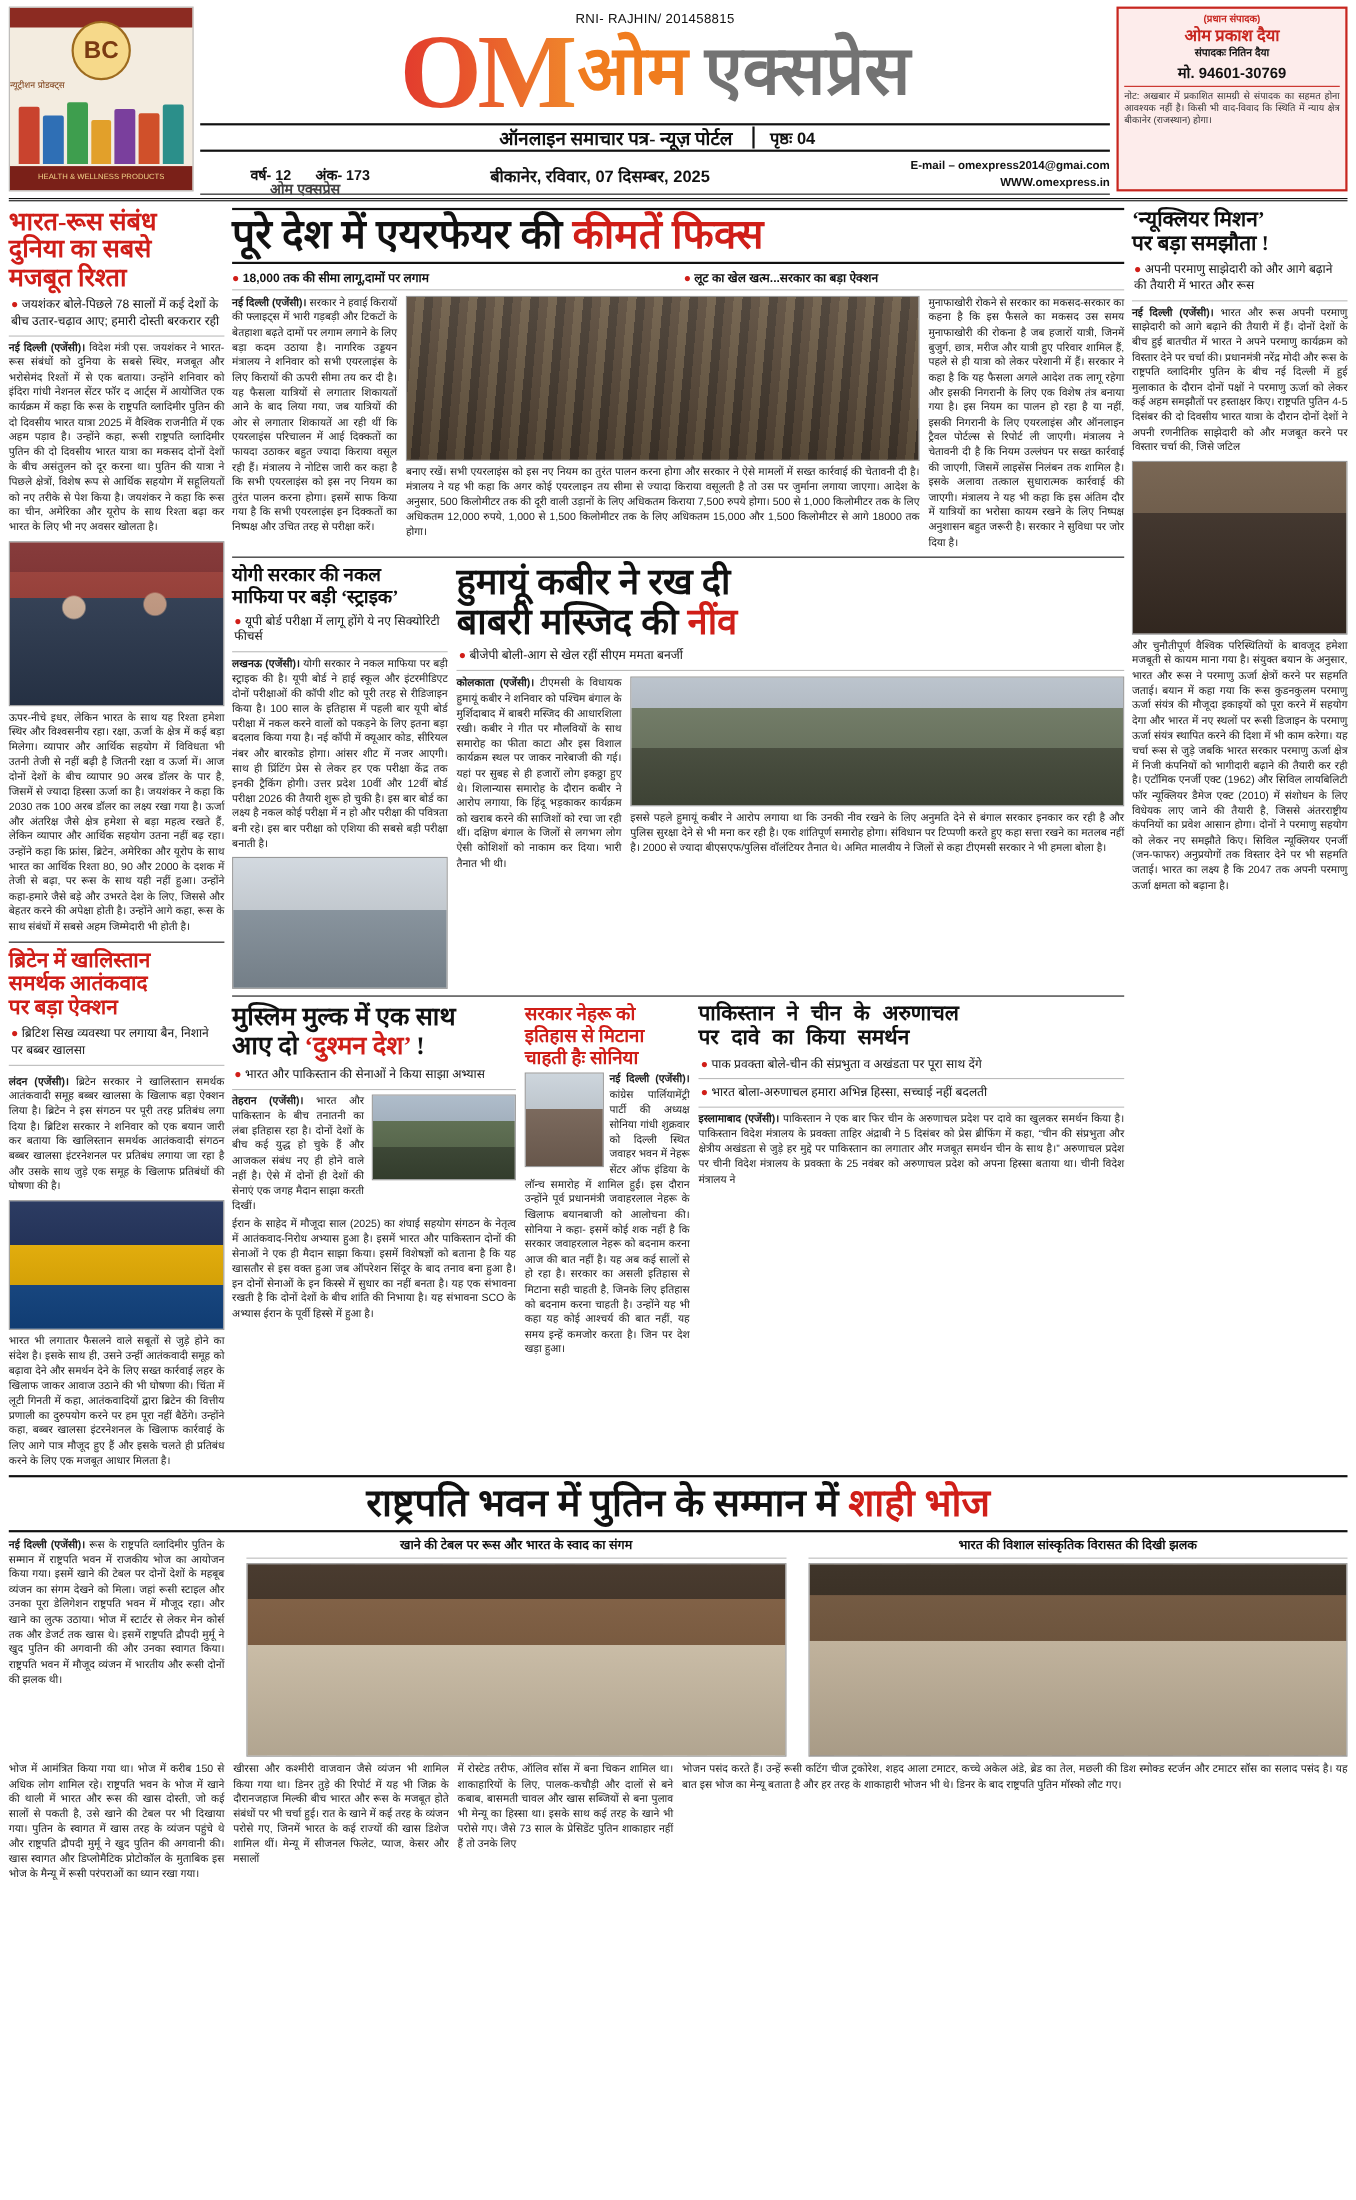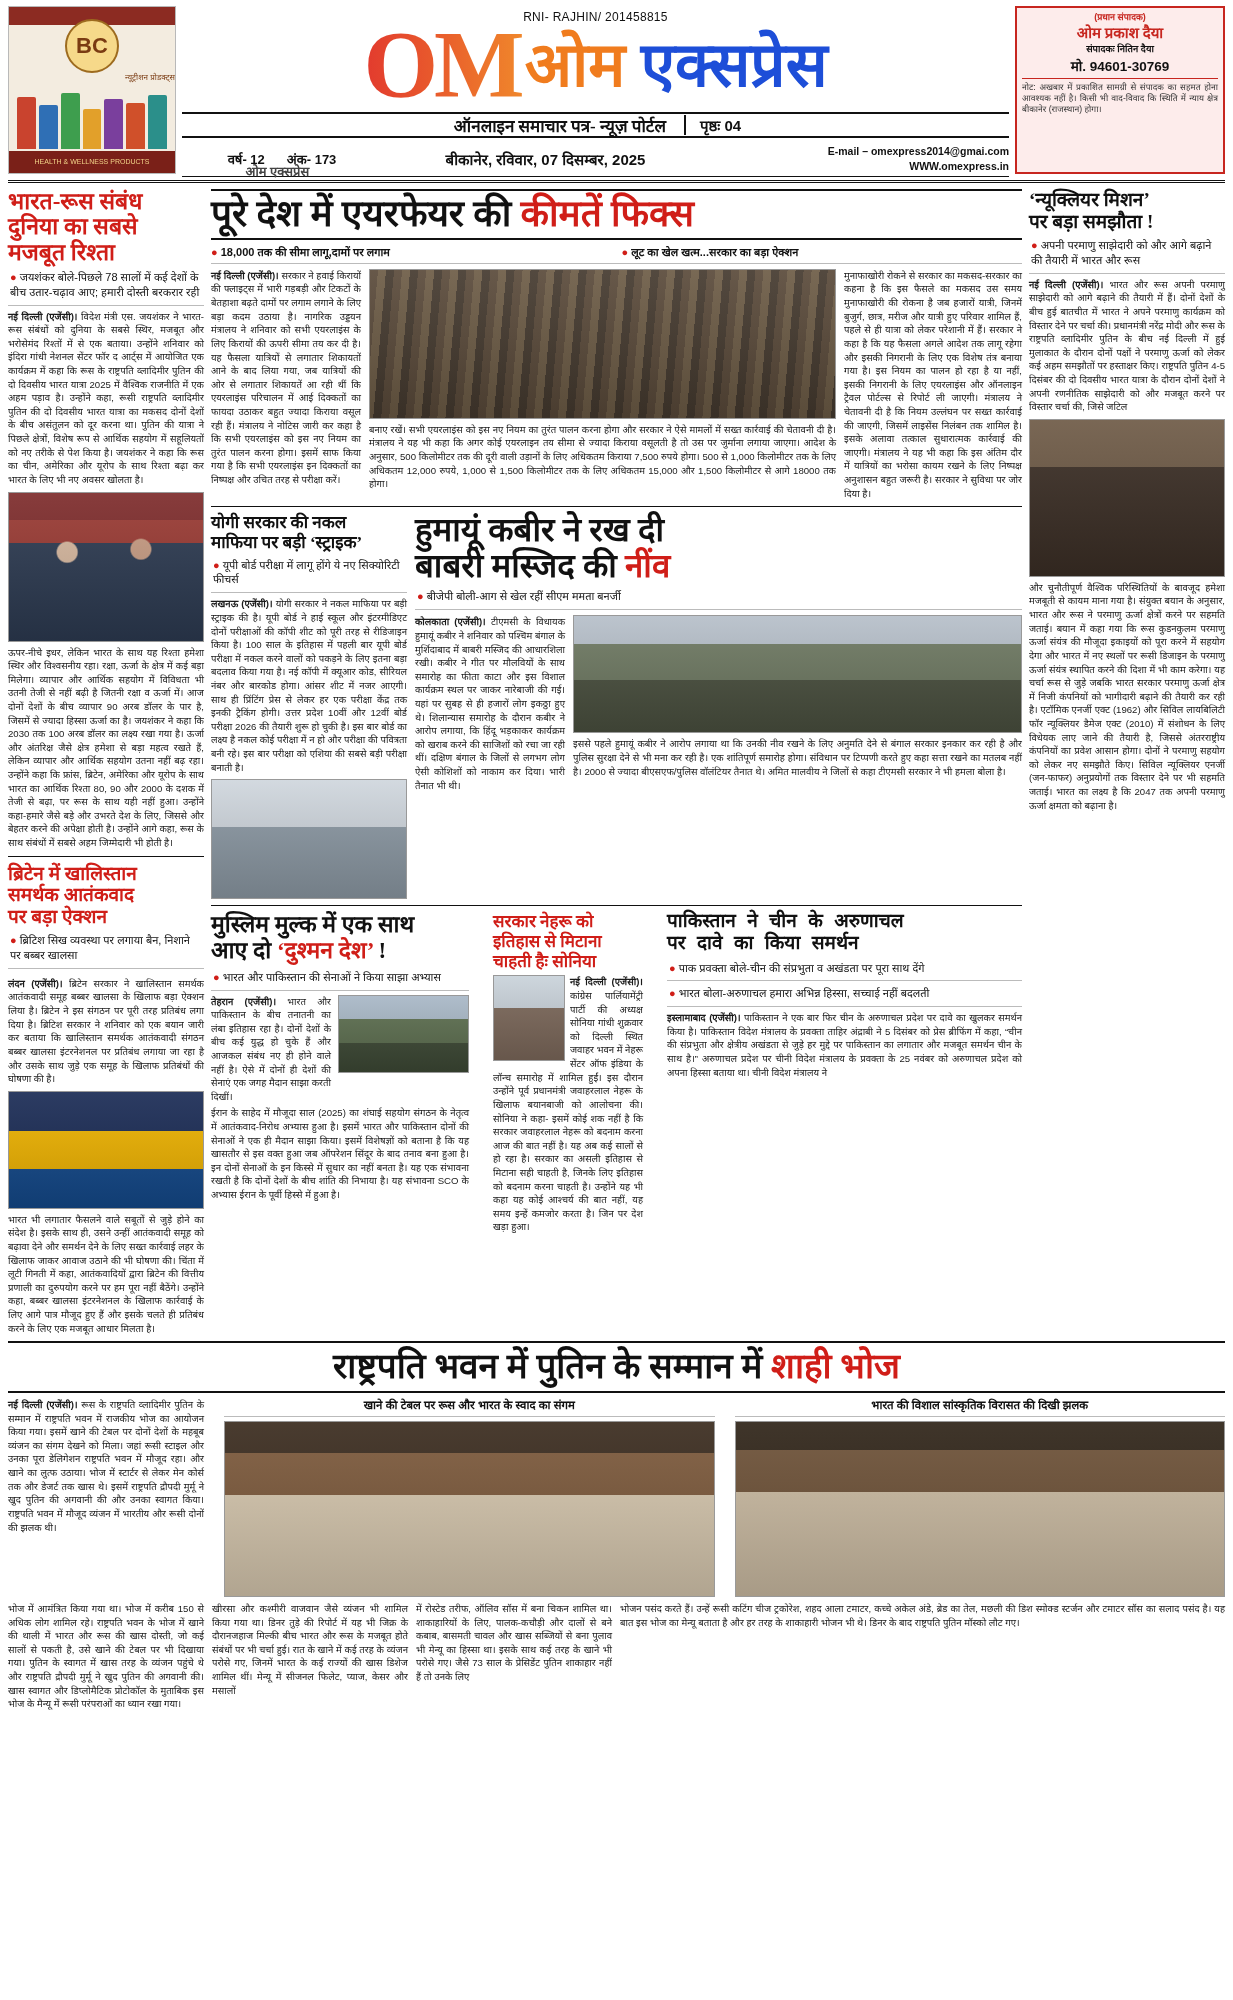--- a/index.html
+++ b/index.html
@@ -19,21 +19,21 @@
     width:168px; border:1px solid #b9b9b9; background:#f3ece0;
     position:relative; overflow:hidden;
   }
   .ad-strip-top { height:18px; background:#8c2b22; }
   .ad-logo {
     position:absolute; top:12px; left:50%; transform:translateX(-50%);
     width:54px; height:54px; border-radius:50%; background:#f6d98a;
     border:2px solid #9d6b1f; color:#7a3b12; font-size:22px; font-weight:bold;
     display:flex; align-items:center; justify-content:center;
   }
-  .ad-caption { position:absolute; top:64px; width:100%; text-align:right;
+  .ad-caption { position:absolute; top:64px; width:100%; text-align:left;
     font-size:8px; color:#7a3b12; }
   .ad-bottles { position:absolute; bottom:24px; left:8px; right:8px; height:56px;
     display:flex; gap:3px; align-items:flex-end; }
   .ad-bottles i { flex:1; display:block; border-radius:2px 2px 0 0; }
   .ad-strip-bottom { position:absolute; bottom:0; left:0; right:0; height:22px;
     background:#7a2018; color:#f2d388; font-size:7px; text-align:center; line-height:22px; }
 
   .mast-center { flex:1; position:relative; }
   .rni { text-align:center; font-size:12px; font-weight:normal; letter-spacing:.3px; margin-top:4px; }
   .title-row { display:flex; align-items:center; justify-content:center; margin-top:-2px; }
@@ -42,21 +42,21 @@
     line-height:.9; letter-spacing:-4px;
     background:linear-gradient(90deg,#e23a2e 0%,#e8572c 40%,#f0882b 100%);
     -webkit-background-clip:text; background-clip:text; color:transparent;
     padding-right:4px;
   }
   .om-small { font-size:13px; font-weight:bold; color:#444; margin-left:-118px; margin-top:54px; position:absolute; }
   .hindi-title {
     font-family:"Liberation Serif", serif; font-weight:bold; font-size:62px; line-height:1;
   }
   .hindi-title .h1c { color:#f07c1e; }
-  .hindi-title .h2c { color:#1d4ed8;margin-top:44px; }
+  .hindi-title .h2c { color:#737373;margin-top:44px; }
   .tagline-row {
     display:flex; align-items:center; justify-content:center; gap:0;
     border-top:2px solid #111; border-bottom:2px solid #111;
     margin-top:4px; height:26px;
   }
   .tagline { font-size:17px; font-weight:bold; font-family:"Liberation Serif", serif; padding:0 18px; }
   .pages-box { border-left:2px solid #111; font-size:15px; font-weight:bold; padding:0 14px; }
   .meta-row { display:flex; align-items:center; margin-top:6px; font-size:13px; font-weight:bold;justify-content:space-between; }
   .meta-left { width:200px; display:flex; gap:22px; justify-content:center; }
   .meta-mid { flex:1; text-align:center; font-size:15px; }
@@ -328,21 +328,21 @@
             <div style="flex:1;">
               <div class="ph ph-kolkata photo" style="height:118px;"></div>
               <div class="body-txt" style="margin-top:4px;">इससे पहले हुमायूं कबीर ने आरोप लगाया था कि उनकी नीव रखने के लिए अनुमति देने से बंगाल सरकार इनकार कर रही है और पुलिस सुरक्षा देने से भी मना कर रही है। एक शांतिपूर्ण समारोह होगा। संविधान पर टिप्पणी करते हुए कहा सत्ता रखने का मतलब नहीं है। 2000 से ज्यादा बीएसएफ/पुलिस वॉलंटियर तैनात थे। अमित मालवीय ने जिलों से कहा टीएमसी सरकार ने भी हमला बोला है।</div>
             </div>
           </div>
         </div>
       </div>
 
       <div class="sep"></div>
 
-      <div style="display:flex; gap:24px;">
+      <div style="display:flex; gap:8px;">
 
         <div style="width:258px;">
           <div class="hl" style="font-size:23px; line-height:1.14;">
             <div>मुस्लिम मुल्क में एक साथ</div>
             <div>
               <span>आए दो </span><span class="red">‘दुश्मन देश’</span><span> !</span>
             </div>
           </div>
           <div class="kicker">
             <span class="dot">●</span>

